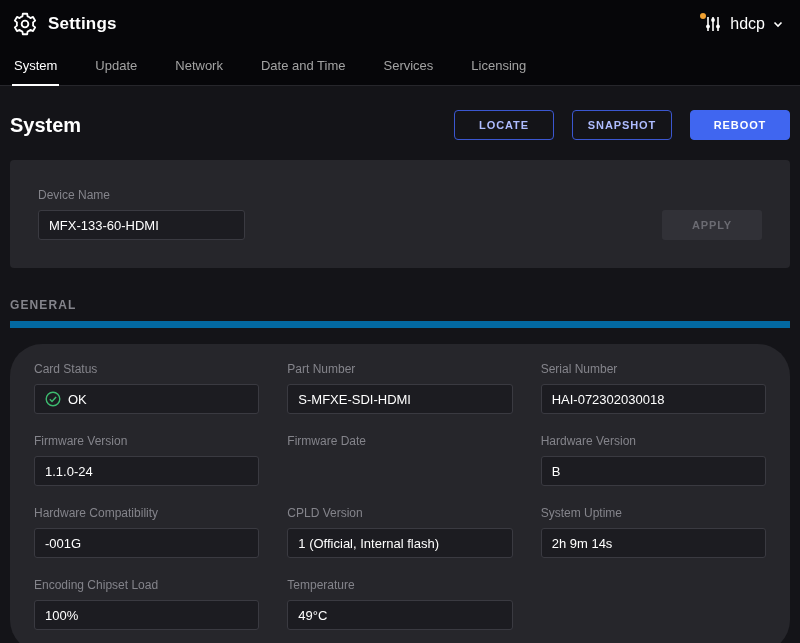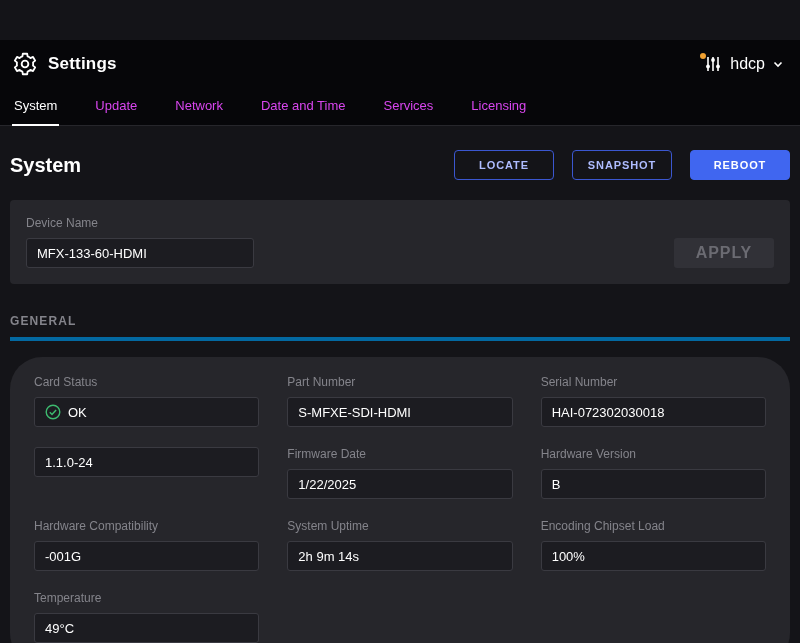--- a/index.html
+++ b/index.html
@@ -8,39 +8,38 @@
     background:#141418;
     font-family:"Liberation Sans", sans-serif;
     color:#ffffff;
     overflow:hidden;
   }
   
   .app-header {
     height:48px; background:#060609;
     display:flex; align-items:center; justify-content:space-between;
     padding:0 16px 0 12px;
-    margin-top:40px;
   }
   .header-left { display:flex; align-items:center; gap:10px; }
   .app-title { font-size:17px; font-weight:bold; letter-spacing:.2px; }
   .user-menu { display:flex; align-items:center; gap:7px; cursor:pointer; }
   .user-label { font-size:16px; }
   .hdcp-icon-wrap { position:relative; width:20px; height:20px; }
   .hdcp-dot {
     position:absolute; top:-1px; left:-3px; width:6px; height:6px;
     border-radius:50%; background:var(--warn,#f0a030);
   }
   
   .tab-bar {
     height:38px; background:#060609;
     display:flex; align-items:flex-end; gap:34px;
     padding-left:12px; border-bottom:1px solid #26262b;
   }
   .tab {
-    font-size:13px; color:#d946ef; padding:0 2px 12px;
+    font-size:13px; color:#a3a3a3; padding:0 2px 12px;
     cursor:pointer; position:relative; white-space:nowrap;
   }
   .tab.active { color:#ffffff; }
   .tab.active::after {
     content:""; position:absolute; left:0; right:0; bottom:-1px;
     height:2px; background:#ffffff;
   }
   
   .content { padding:0 10px; }
   .page-header {
@@ -56,38 +55,38 @@
   }
   .btn-outline {
     background:transparent; border:1px solid #3b57d0; color:#aebcff;
   }
   .btn-primary {
     background:var(--accent,#4066f0); border:1px solid var(--accent,#4066f0); color:#fff;
   }
   .card { background:#26262b; border-radius:4px; }
   
   .device-card {
-    margin-top:20px; padding:16px;
+    margin-top:20px; padding:28px;
     display:flex; justify-content:space-between; align-items:flex-end;
   }
   .device-left { display:flex; flex-direction:column; }
   .field-label { font-size:12px; color:#84848b; margin-bottom:8px; }
   .text-input {
-    width:228px; height:30px; background:#1c1c21;
+    width:207px; height:30px; background:#1c1c21;
     border:1px solid #3a3a41; border-radius:3px;
     color:#fff; font-size:13px; padding:0 10px; font-family:inherit;
   }
   .btn-apply {
     height:30px; min-width:100px; background:#313137; border:none;
-    border-radius:3px; color:#6b6b72; font-size:16px; font-weight:bold;
+    border-radius:3px; color:#6b6b72; font-size:11px; font-weight:bold;
     letter-spacing:.9px; font-family:inherit;
   }
   
   .section-header {
-    margin-top:30px; padding-bottom:9px; border-bottom:4px solid #0369a1;
+    margin-top:30px; padding-bottom:9px; border-bottom:7px solid #0369a1;
     font-size:12px; font-weight:bold; letter-spacing:1.1px; color:#84848b;
   }
   .general-card {
     margin-top:16px; padding:18px 24px 22px;
     display:grid; grid-template-columns:repeat(3,1fr);
     column-gap:28px; row-gap:20px;border-radius:32px;
   }
   .field-box {
     height:30px; background:#1c1c21; border:1px solid #3a3a41;
     border-radius:3px; display:flex; align-items:center;
@@ -179,43 +178,47 @@
           <span>S-MFXE-SDI-HDMI</span>
         </div>
       </div>
       <div class="field">
         <div class="field-label">Serial Number</div>
         <div class="field-box">
           <span>HAI-072302030018</span>
         </div>
       </div>
       <div class="field">
+        <div class="field-label">Firmware Version</div>
         <div class="field-box">
           <span>1.1.0-24</span>
         </div>
       </div>
       <div class="field">
         <div class="field-label">Firmware Date</div>
-        <div class="field-box">
-          <span>1/22/2025</span>
-        </div>
       </div>
       <div class="field">
         <div class="field-label">Hardware Version</div>
         <div class="field-box">
           <span>B</span>
         </div>
       </div>
       <div class="field">
         <div class="field-label">Hardware Compatibility</div>
         <div class="field-box">
           <span>-001G</span>
         </div>
       </div>
       <div class="field">
+        <div class="field-label">CPLD Version</div>
+        <div class="field-box">
+          <span>1 (Official, Internal flash)</span>
+        </div>
+      </div>
+      <div class="field">
         <div class="field-label">System Uptime</div>
         <div class="field-box">
           <span>2h 9m 14s</span>
         </div>
       </div>
       <div class="field">
         <div class="field-label">Encoding Chipset Load</div>
         <div class="field-box">
           <span>100%</span>
         </div>

